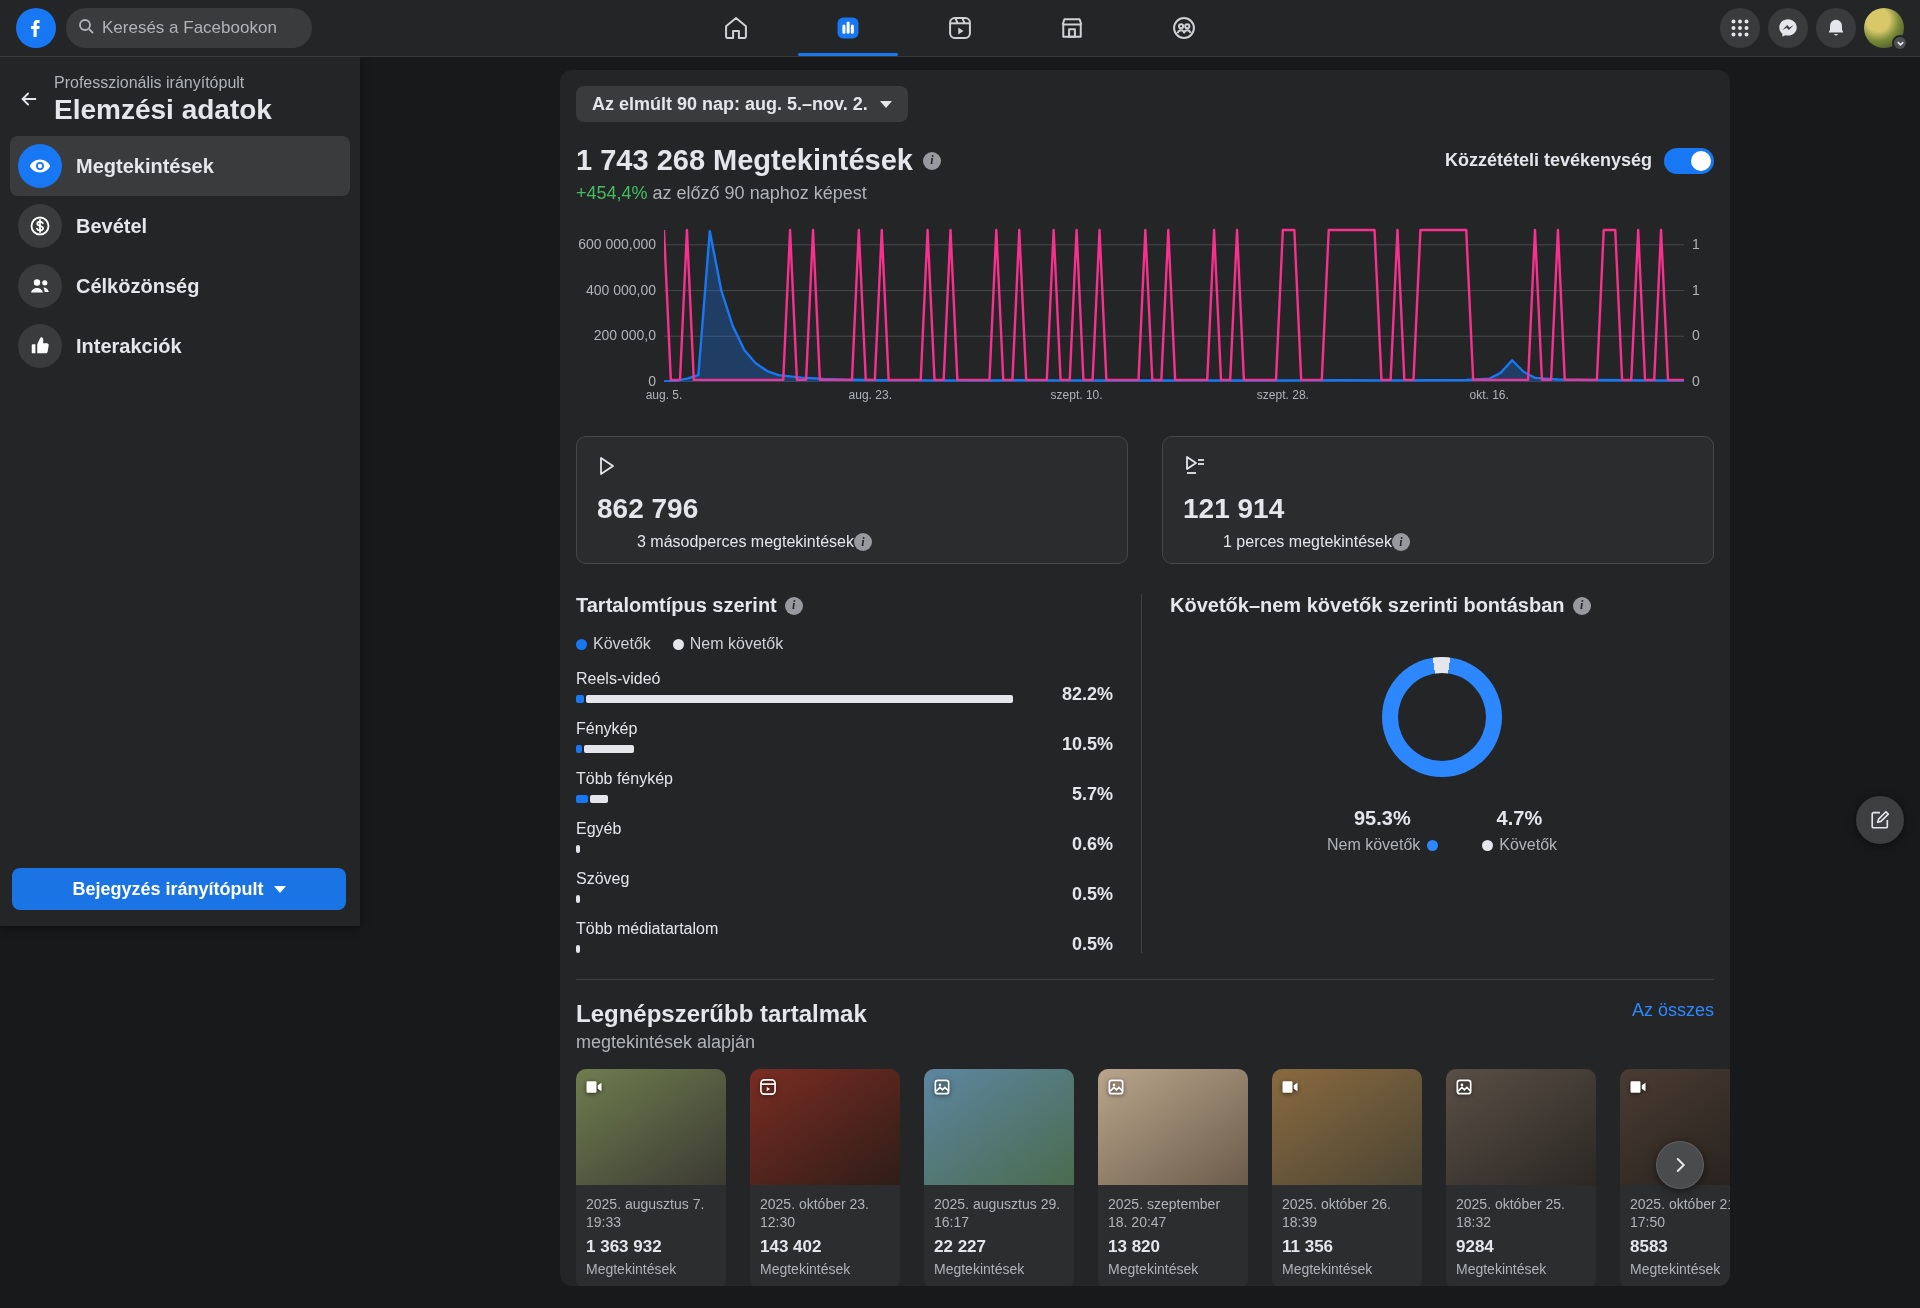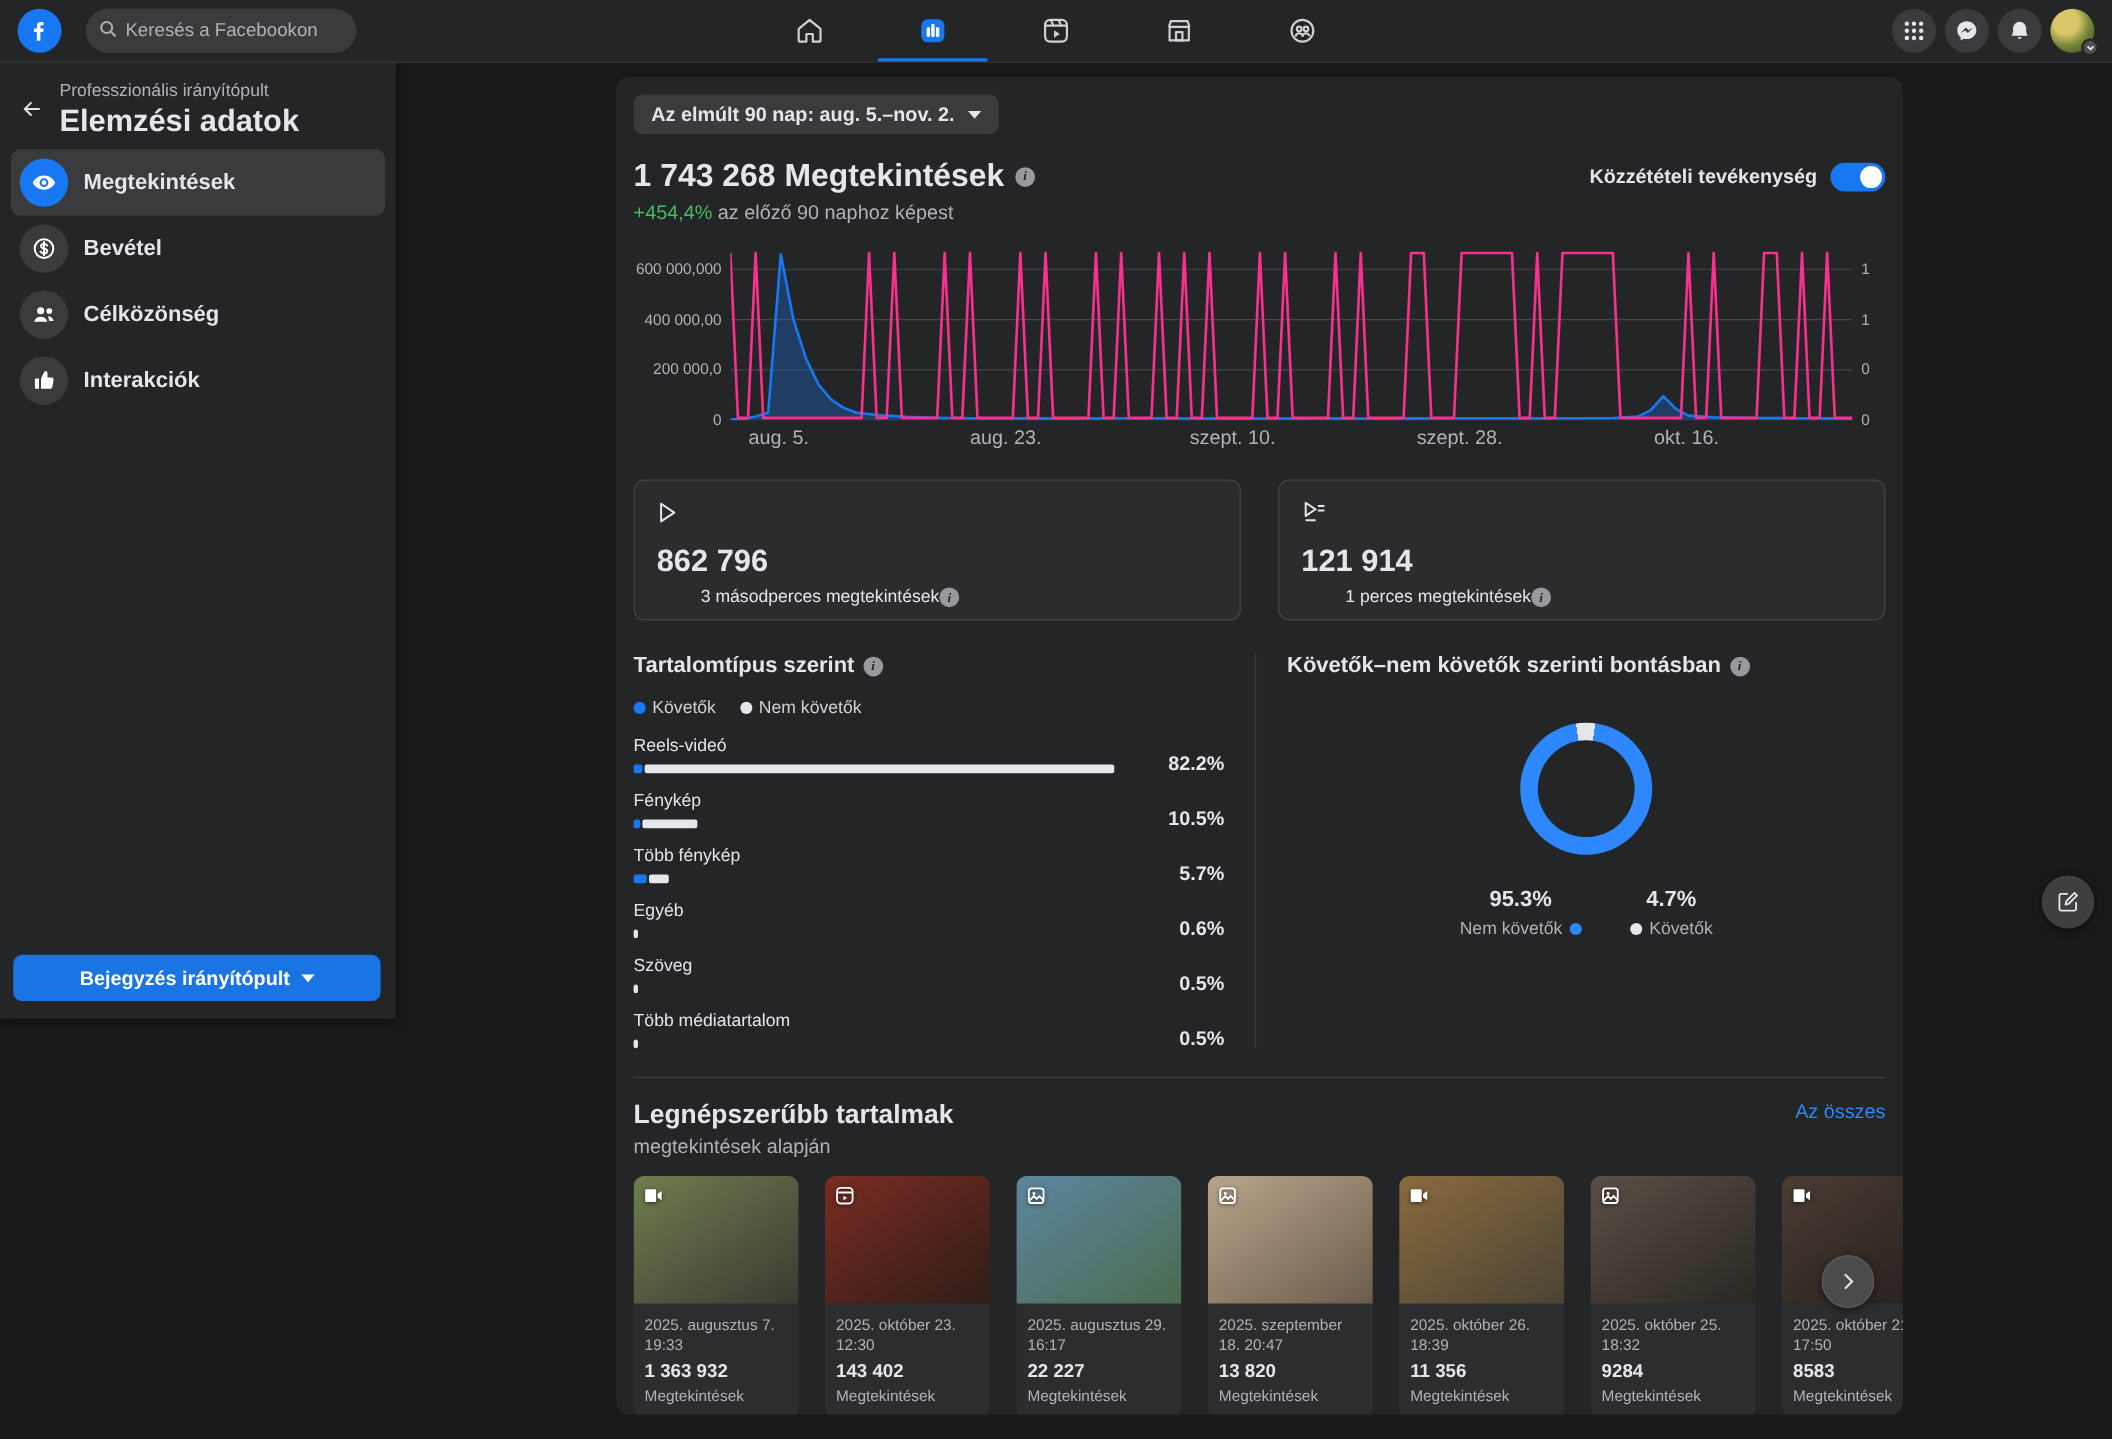--- a/index.html
+++ b/index.html
@@ -4,21 +4,21 @@
 <style>
   * { margin:0; padding:0; box-sizing:border-box; }
   html,body { width:1920px; height:1308px; overflow:hidden; background:#18191a;
     font-family:"Liberation Sans","DejaVu Sans",sans-serif; color:#e4e6eb; }
   :root{ --surface:#242526; --surface2:#3a3b3c; --card:#2b2c2e; --border:#3e4042;
     --text:#e4e6eb; --muted:#b0b3b8; --blue:#1877f2; --link:#2d88ff; --green:#45bd62; --pink:#f8308e; }
 
   
   .topbar{ position:absolute; top:0; left:0; width:1920px; height:56px; background:#242526;
     box-shadow:0 1px 0 #393a3b; z-index:50; }
-  .tb-left{ position:absolute; left:16px; top:8px; display:flex; align-items:center; gap:22px; }
+  .tb-left{ position:absolute; left:16px; top:8px; display:flex; align-items:center; gap:10px; }
   .fb-logo{ width:40px; height:40px; border-radius:50%; background:#1877f2; display:flex;
     align-items:center; justify-content:center; }
   .search-pill{ width:246px; height:40px; border-radius:20px; background:#3a3b3c; display:flex;
     align-items:center; padding:0 12px; gap:8px; }
   .search-pill input{ background:transparent; border:none; outline:none; color:#b0b3b8;
     font-size:17px; width:180px; font-family:inherit; }
   .search-pill input::placeholder{ color:#b0b3b8; }
   .tb-center{ position:absolute; left:50%; top:0; transform:translateX(-50%); display:flex; height:56px; }
   .tb-tab{ width:112px; height:56px; display:flex; align-items:center; justify-content:center;
     position:relative; cursor:pointer; }
@@ -74,21 +74,21 @@
   
   .chart-wrap{ margin-top:18px; }
   .chart-grid{ display:flex; }
   .yaxis{ width:88px; position:relative; height:160px; }
   .yaxis div{ position:absolute; right:8px; font-size:14px; color:#b0b3b8; }
   .plot{ flex:1; height:160px; position:relative; }
   .plot svg{ width:100%; height:100%; display:block; }
   .raxis{ width:30px; position:relative; height:160px; }
   .raxis div{ position:absolute; left:8px; font-size:14px; color:#b0b3b8; }
   .xaxis{ margin:6px 30px 0 88px; position:relative; height:22px; }
-  .xaxis div{ position:absolute; transform:translateX(-50%); font-size:18px; color:#b0b3b8; white-space:nowrap;margin-left:44px; }
+  .xaxis div{ position:absolute; transform:translateX(-50%); font-size:12px; color:#b0b3b8; white-space:nowrap; }
 
   
   .stat-row{ display:flex; gap:34px; margin-top:26px; }
   .stat-card{ flex:1; background:#2b2c2e; border:1px solid #45474a; border-radius:10px; padding:18px 20px; height:128px; }
   .stat-num{ font-size:28px; font-weight:bold; margin-top:12px; }
   .stat-label{ font-size:16px; color:#e4e6eb; margin-top:8px; display:flex; align-items:flex-end; gap:0;margin-left:40px; }
 
   
   .split{ display:flex; margin-top:30px; }
   .col-left{ width:565px; padding-right:28px; }

